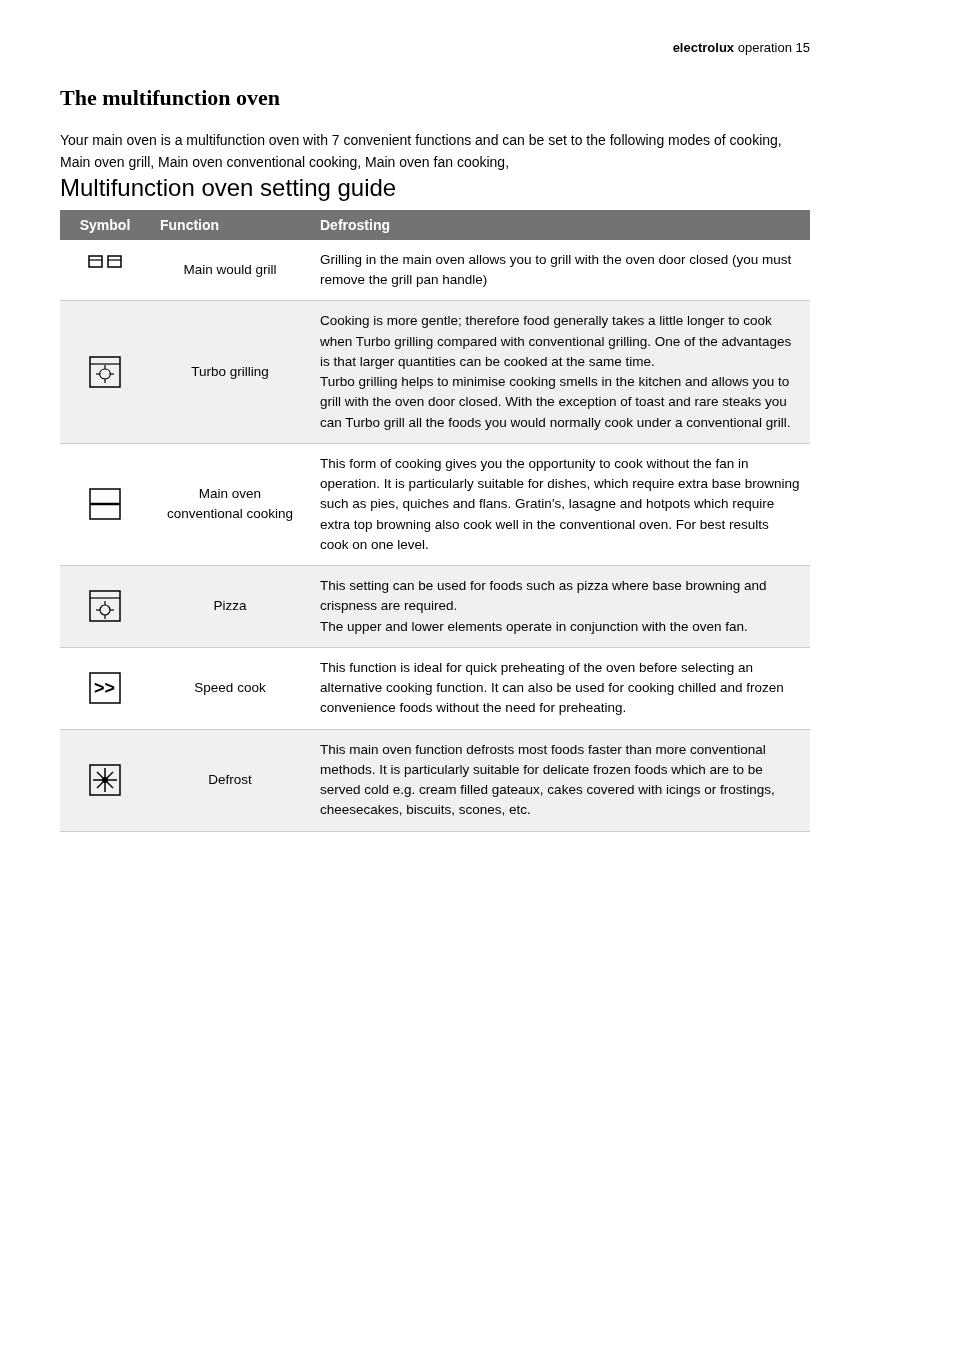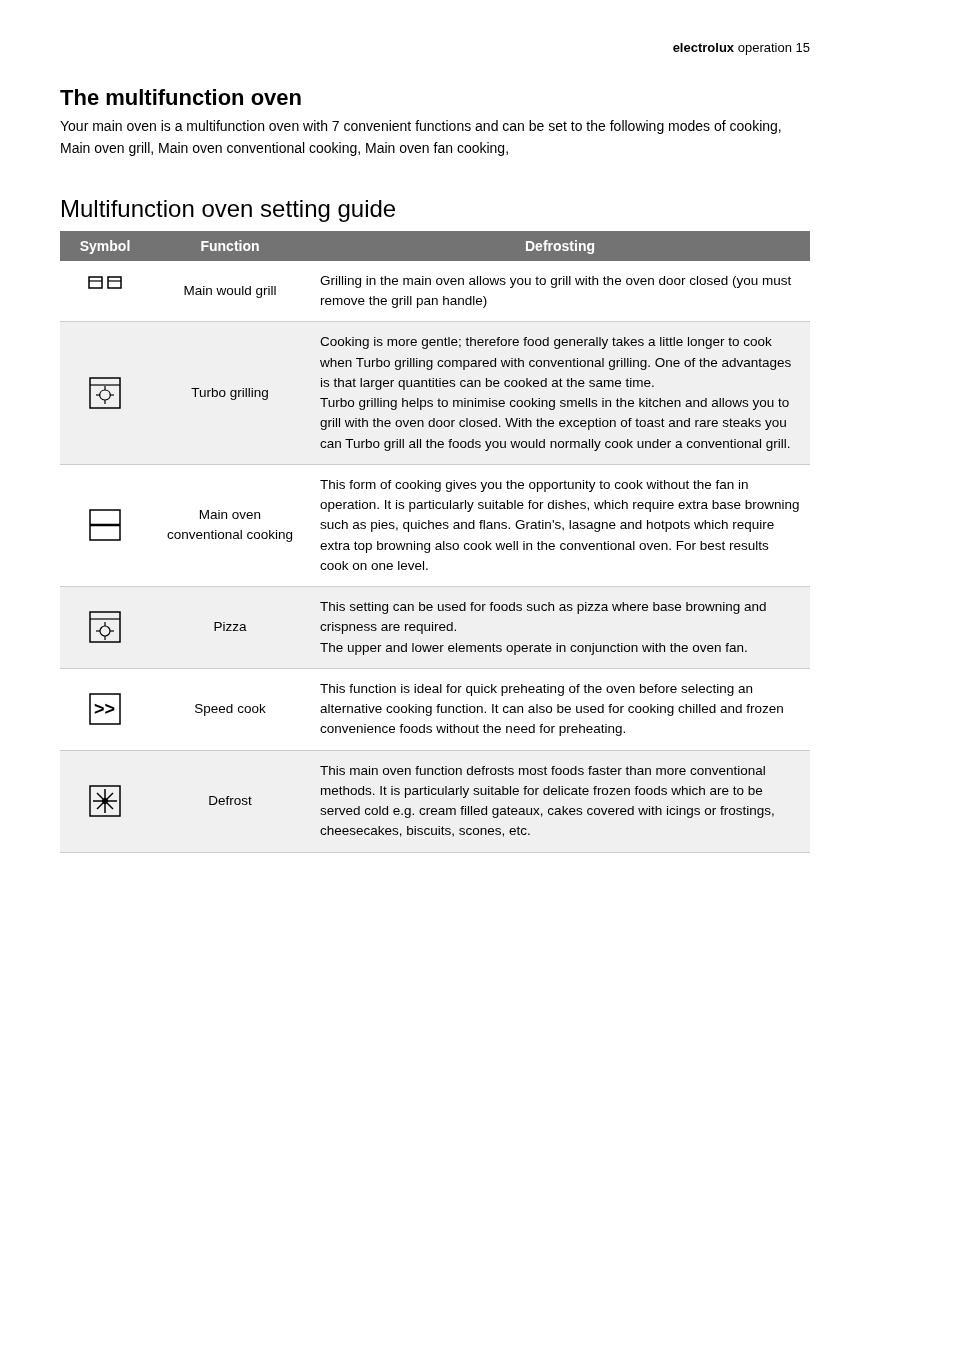--- a/index.html
+++ b/index.html
@@ -32,27 +32,27 @@
       color: #000;
     }
 
     .header-brand {
       font-weight: bold;
     }
 
     .section-title {
       font-size: 22px;
       font-weight: bold;
-      margin-bottom: 4px;
+      margin-bottom: 18px;
+      font-family: Liberation Serif, serif;
     }
 
     .intro-columns {
       display: flex;
       gap: 40px;
-      margin-bottom: 35px;
       flex-direction: column;
     }
 
     .intro-col {
       flex: 1;
       font-size: 14px;
       line-height: 1.6;
     }
 
     .guide-title {
@@ -67,21 +67,21 @@
       margin-top: 8px;
     }
 
     thead tr {
       background-color: #737373;
       color: #fff;
     }
 
     thead th {
       padding: 7px 10px;
-      text-align: center;
+      text-align: left;
       font-size: 14px;
       font-weight: bold;
     }
 
     thead th:first-child {
       width: 90px;
       text-align: center;
     }
 
     thead th:nth-child(2) {

